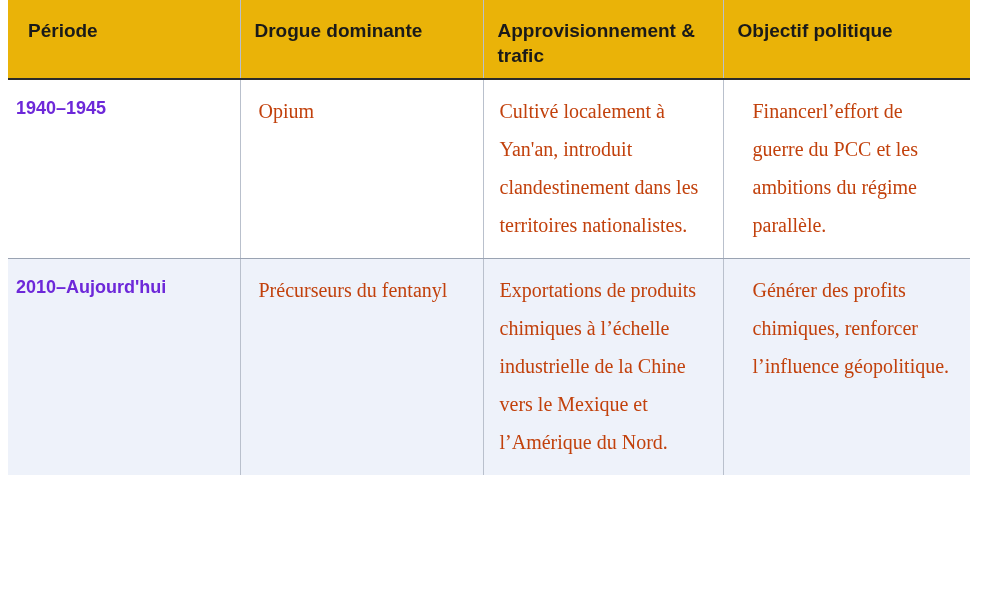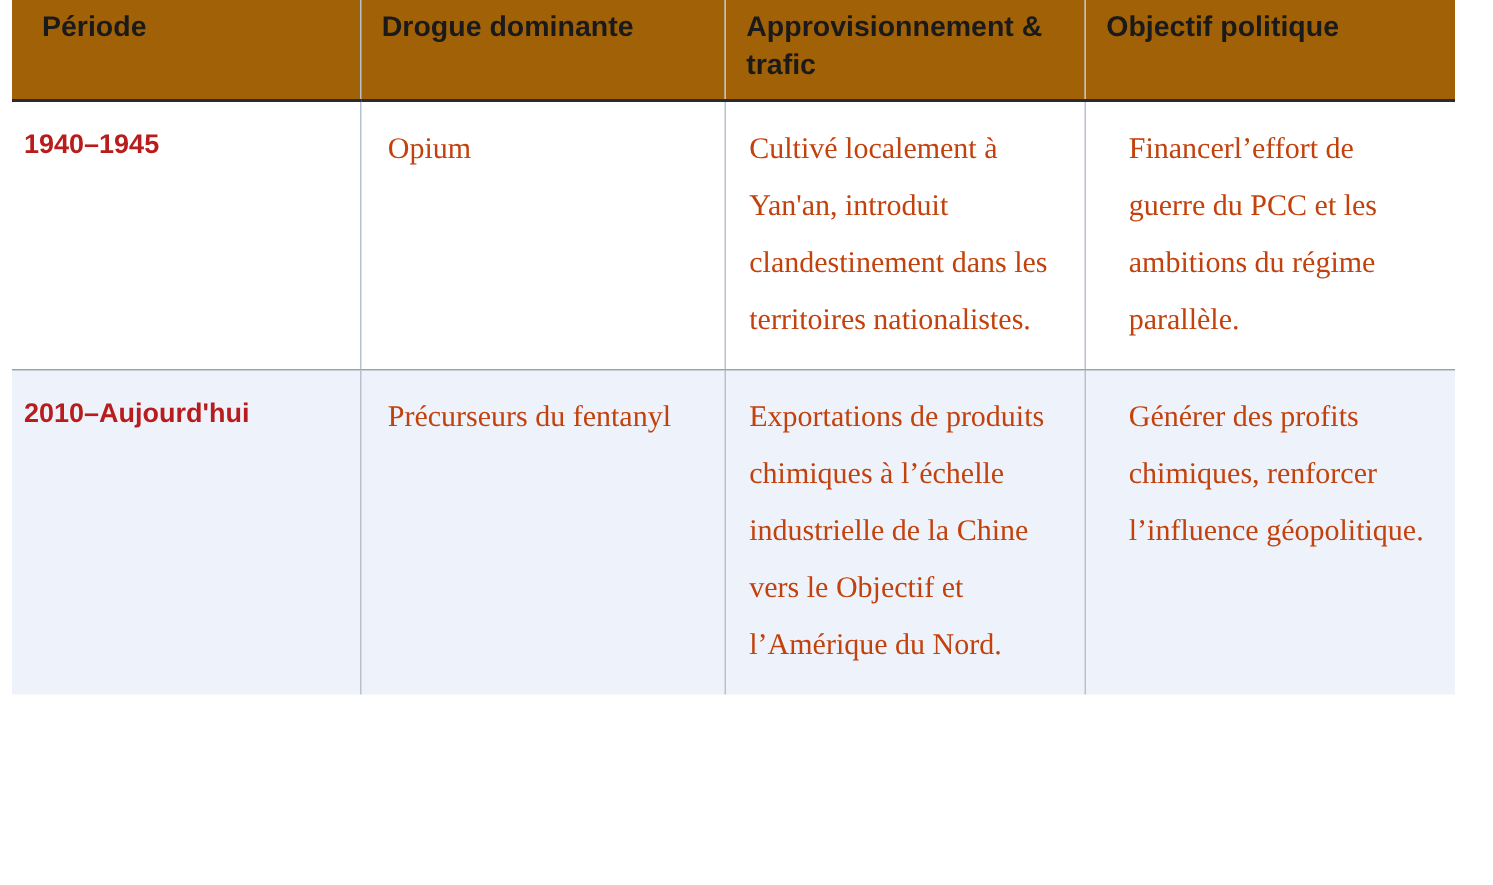--- a/index.html
+++ b/index.html
@@ -31,24 +31,24 @@
   table.doc-table col.c2 { width: 240px; }
   table.doc-table col.c3 { width: 247px; }
 
   thead th {
     font-family: "Liberation Sans", sans-serif;
     font-weight: bold;
     font-size: 19px;
     line-height: 25px;
     text-align: left;
     vertical-align: top;
-    padding: 6px 14px 10px 14px;
+    padding: 18px 14px 10px 14px;
     border-bottom: 2px solid #2b2b2b;
     border-right: 1px solid #b9c0cc;
-    background: #a16207;
+    background: #eab308;
     color: #1a1a1a;
   }
   thead th:last-child { border-right: none; }
   thead th.first-col { padding-left: 20px; }
 
   tbody td {
     font-family: "Liberation Serif", serif;
     font-size: 20px;
     line-height: 38px;
     vertical-align: top;
@@ -60,21 +60,21 @@
   tbody td:last-child { border-right: none; }
   tbody tr:last-child td { border-bottom: none; }
 
   tbody td.period {
     font-family: "Liberation Sans", sans-serif;
     font-weight: bold;
     font-size: 18px;
     line-height: 24px;
     padding-left: 8px;
     padding-top: 16px;
-    color: #b91c1c;
+    color: #6d28d9;
   }
   tbody tr.alt td {
     background: #eef2fa;
   }
   tbody td.pad-left-col2 { padding-left: 18px; }
   tbody td.pad-left-col3 { padding-left: 16px; }
   tbody td.pad-left-col4 { padding-left: 29px; }
 </style>
 </head>
 <body>
@@ -98,18 +98,18 @@
     <tbody>
       <tr>
         <td class="period">1940–1945</td>
         <td class="pad-left-col2">Opium</td>
         <td class="pad-left-col3">Cultivé localement à Yan'an, introduit clandestinement dans les territoires nationalistes.</td>
         <td class="pad-left-col4">Financerl’effort de guerre du PCC et les ambitions du régime parallèle.</td>
       </tr>
       <tr class="alt">
         <td class="period">2010–Aujourd'hui</td>
         <td class="pad-left-col2">Précurseurs du fentanyl</td>
-        <td class="pad-left-col3">Exportations de produits chimiques à l’échelle industrielle de la Chine vers le Objectif et l’Amérique du Nord.</td>
+        <td class="pad-left-col3">Exportations de produits chimiques à l’échelle industrielle de la Chine vers le Mexique et l’Amérique du Nord.</td>
         <td class="pad-left-col4">Générer des profits chimiques, renforcer l’influence géopolitique.</td>
       </tr>
     </tbody>
   </table>
 </div>
 
 </body></html>

